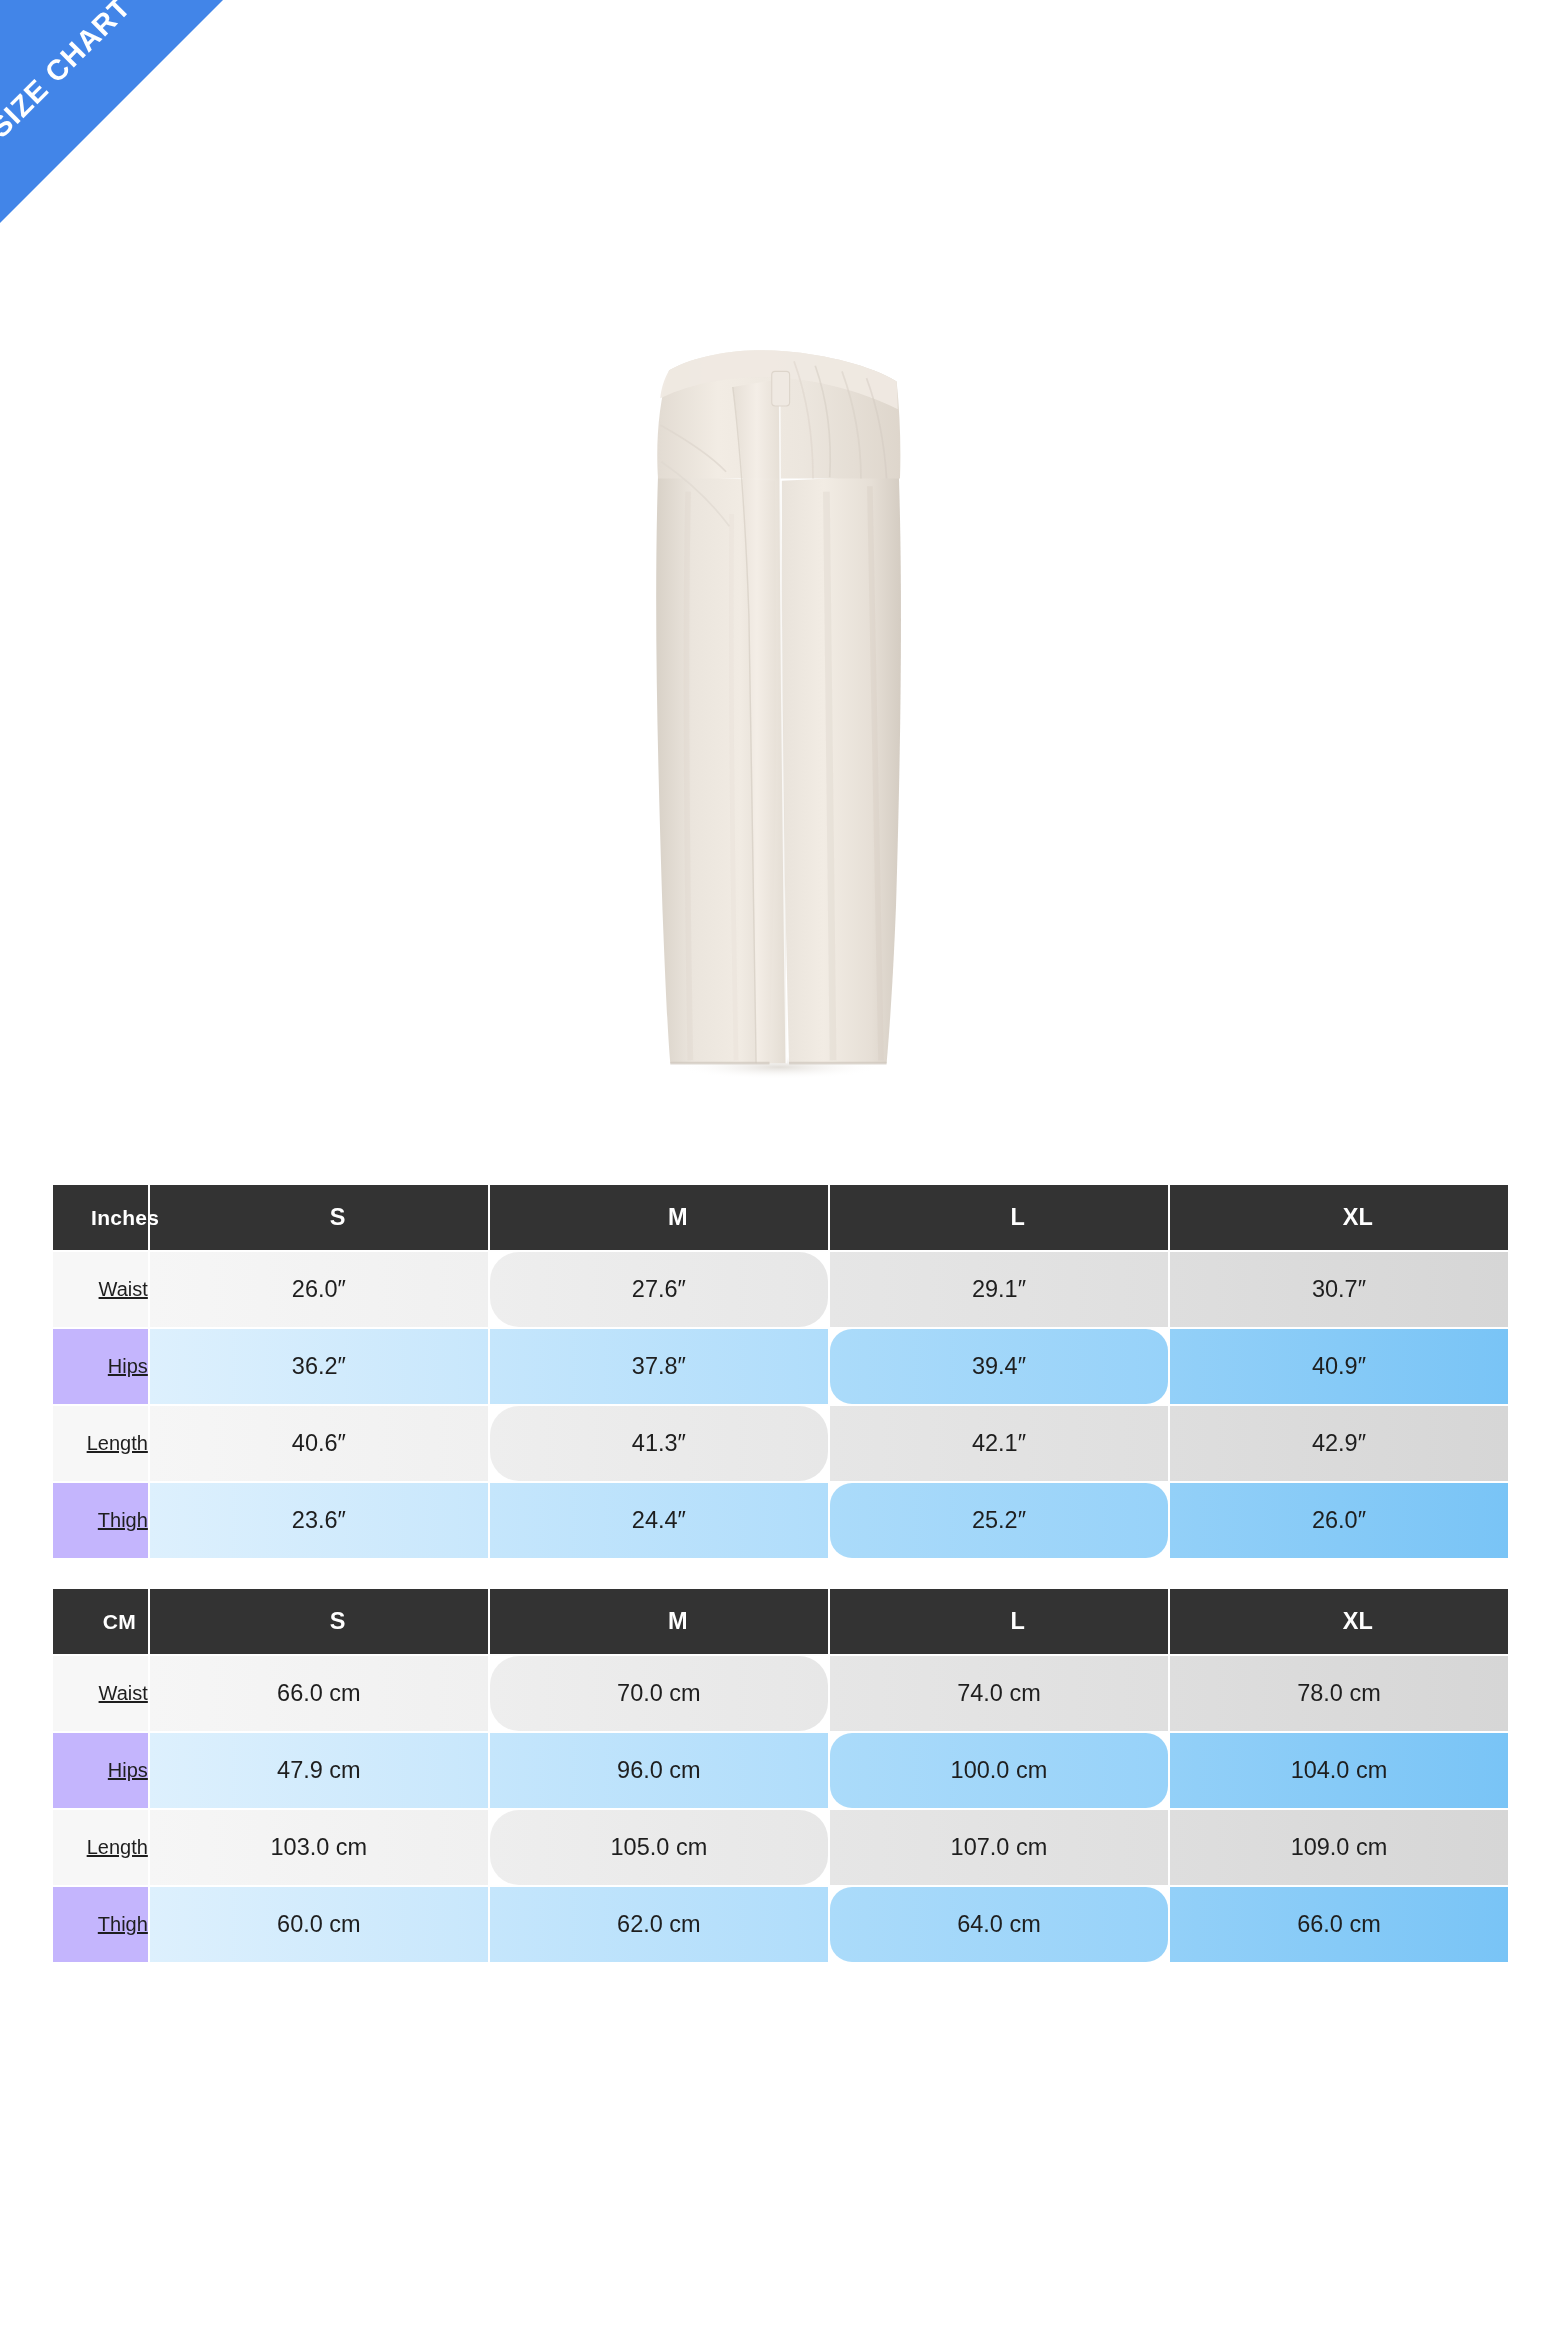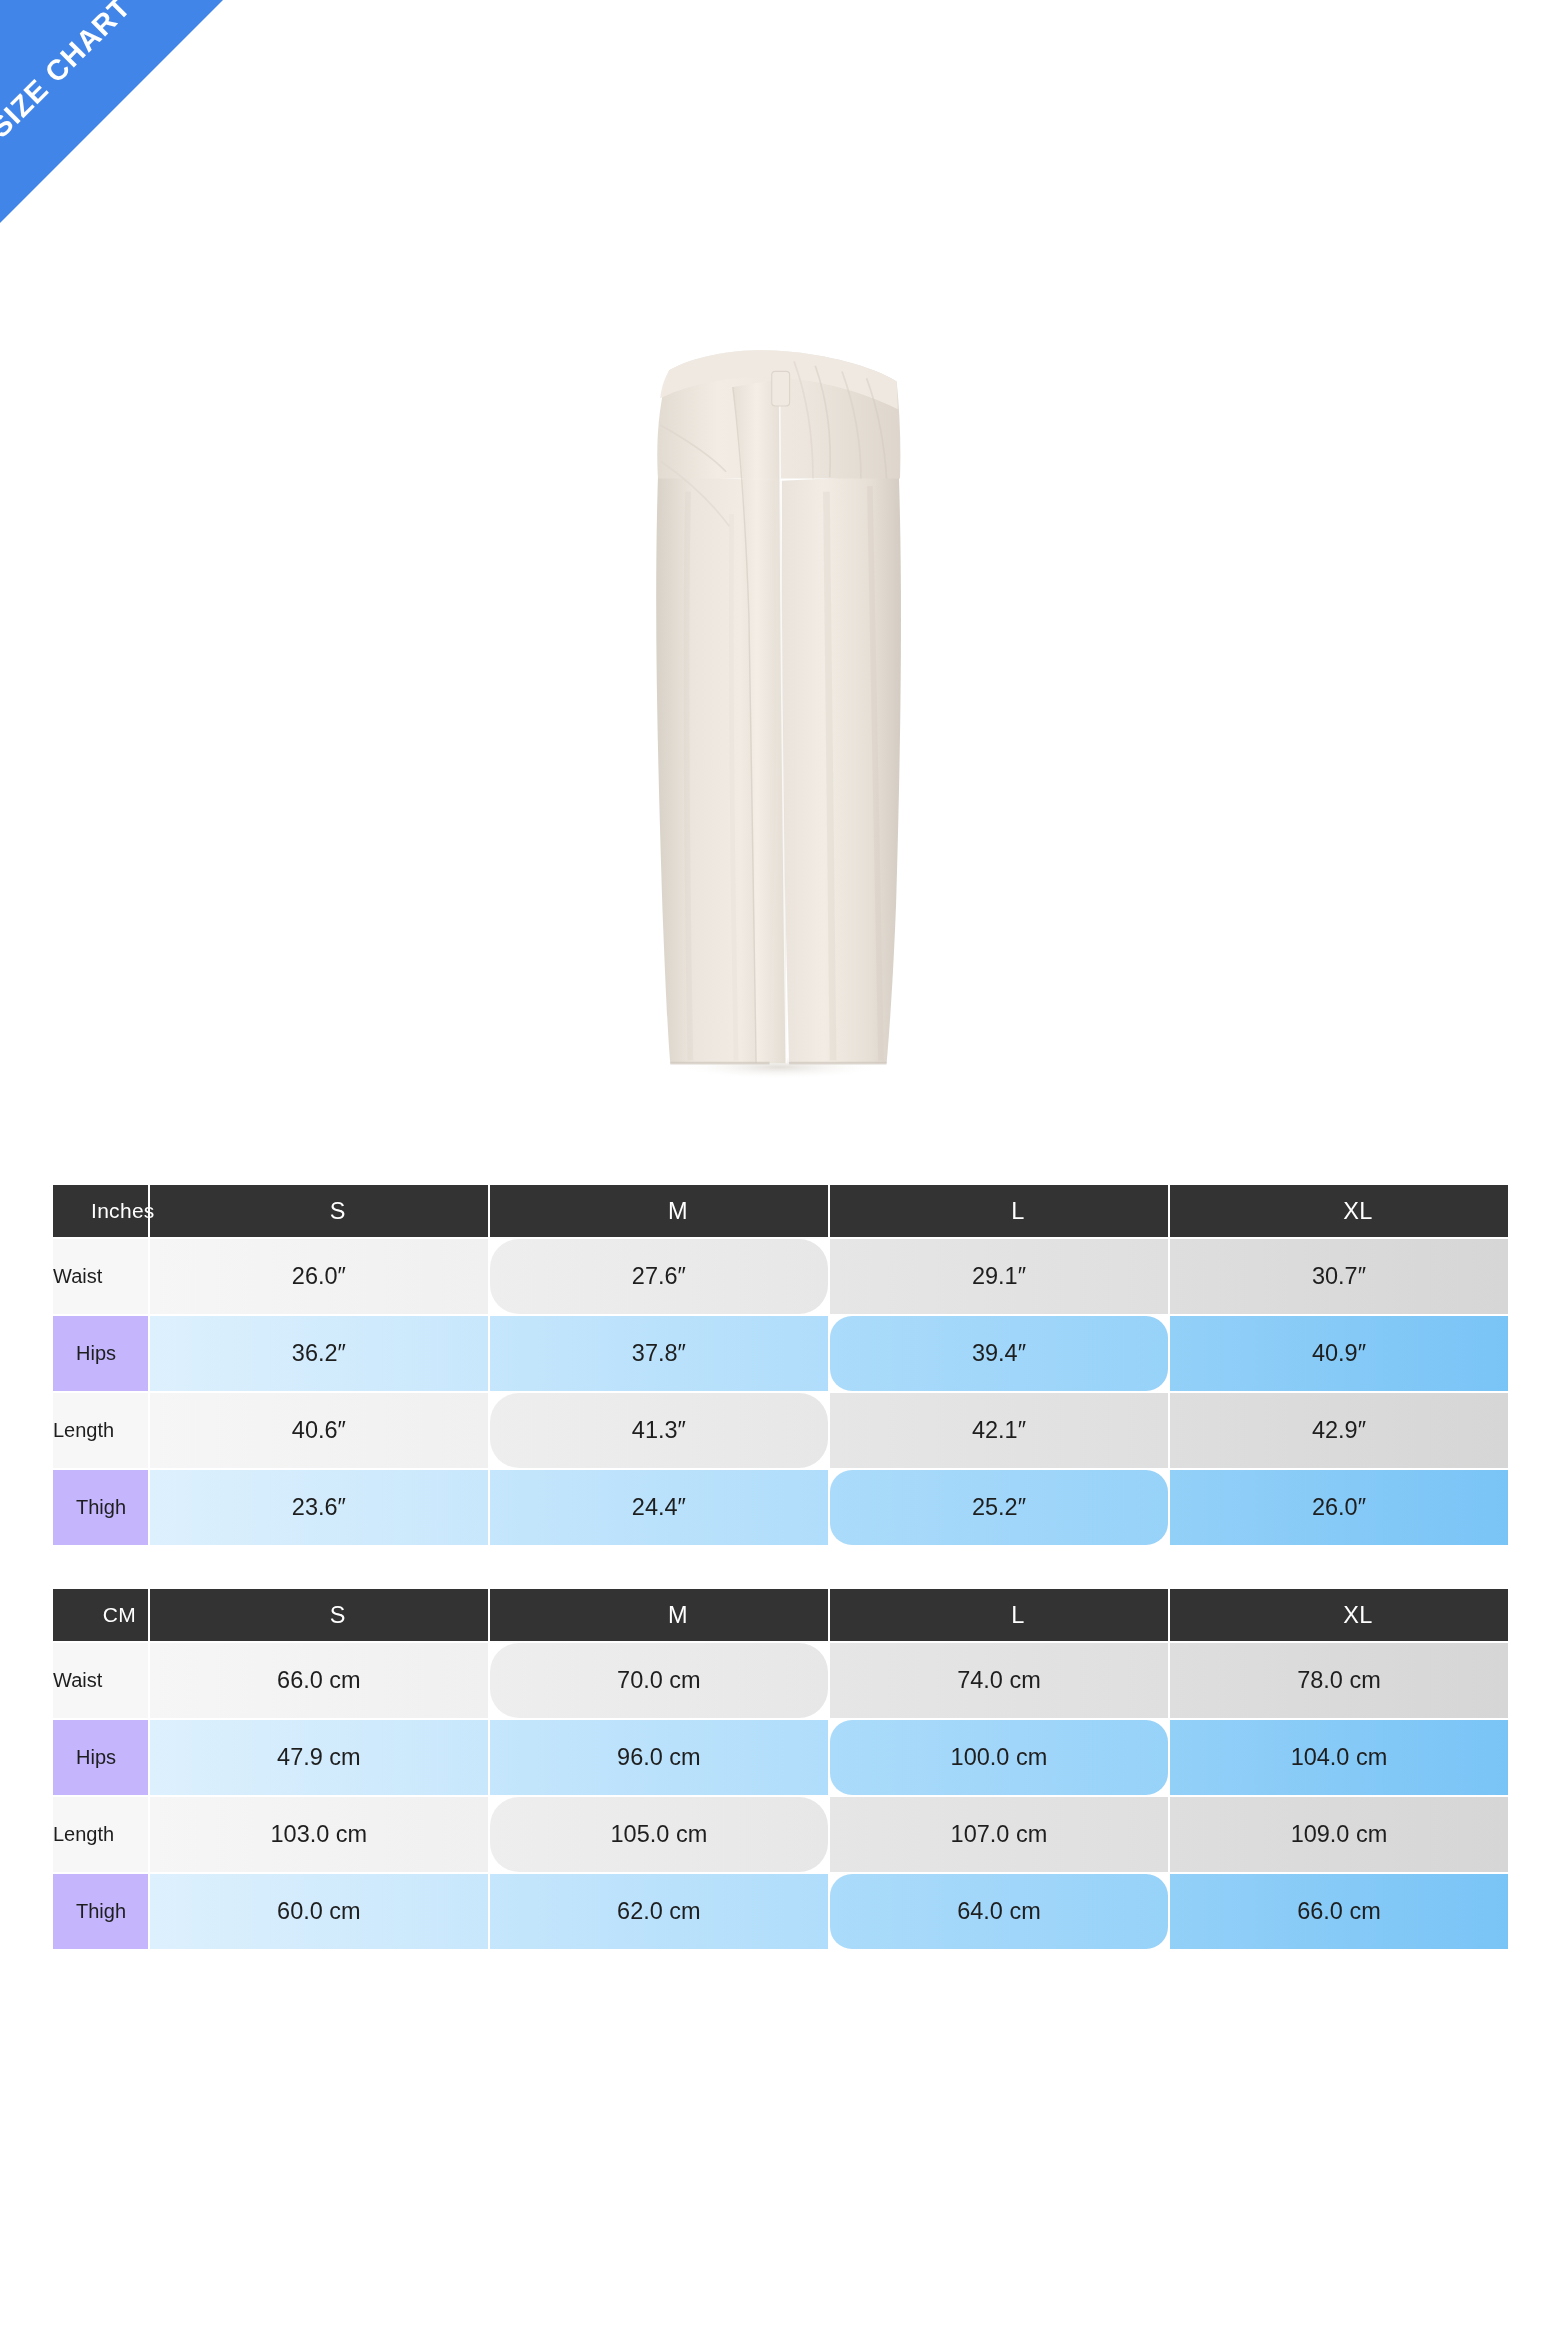--- a/index.html
+++ b/index.html
@@ -108,31 +108,32 @@
     text-align: center;
     vertical-align: middle;
     font-weight: normal;
     box-sizing: border-box;
   }
 
   .chart thead th {
     background: #333333;
     color: #ffffff;
     font-size: 23.5px;
-    font-weight: normal;
+    font-weight: bold;
     letter-spacing: 0.3px;
-    height: 52px;
+    height: 65px;
     padding-left: 38px;
   }
   .chart thead th.unit-head { font-size: 21px; }
 
   .chart tbody th.rowlabel {
     font-size: 20px;
     color: #1e1e1e;
-    text-align: left;
+    text-align: right;
+    text-decoration: underline;
   }
   .chart tbody td {
     font-size: 23.5px;
     color: #1e1e1e;
   }
 
   
   .chart tbody tr.grey th.rowlabel { background: #f7f7f7; }
   .chart tbody tr.grey td.c0 { background: linear-gradient(to right, #f6f6f6, #f0f0f0); }
   .chart tbody tr.grey td.c1 { background: linear-gradient(to right, #eeeeee, #e7e7e7); border-radius: 29px; }

